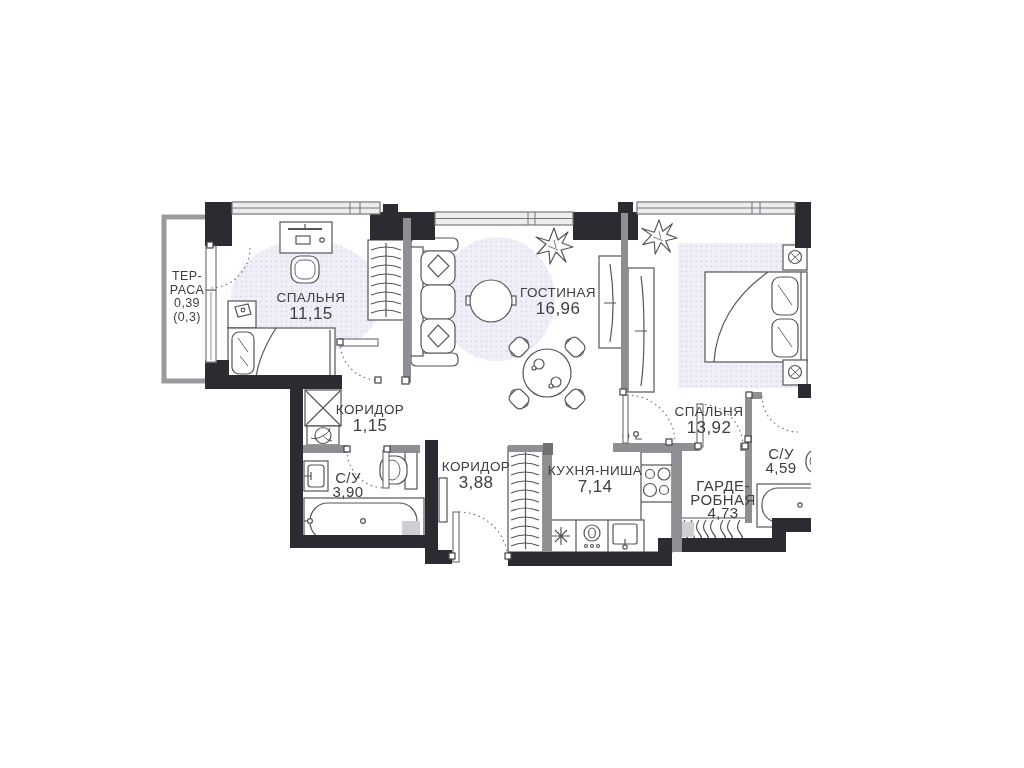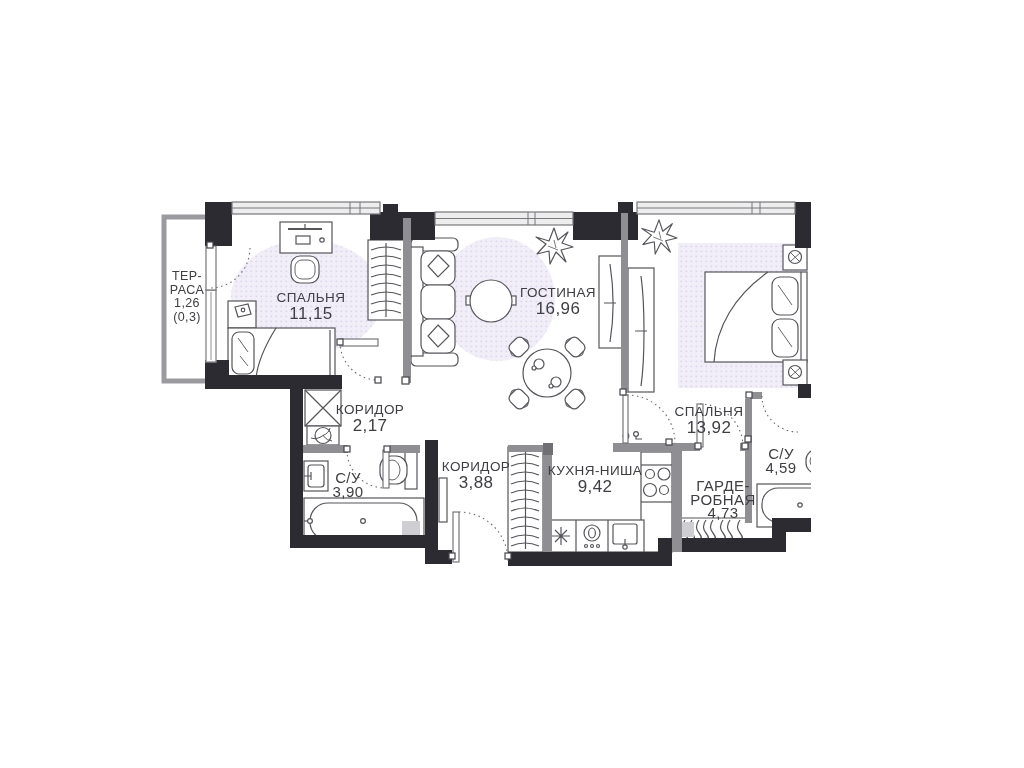--- a/index.html
+++ b/index.html
@@ -324,57 +324,57 @@
     <rect x="695" y="443" width="6" height="6"></rect>
     <rect x="742" y="443" width="6" height="6"></rect>
     <rect x="746" y="392" width="6" height="6"></rect>
     <rect x="745" y="436" width="6" height="6"></rect>
   </g>
 </svg>
 
 <div class="lbl small" style="left:187px;top:297px">
   <div>ТЕР-</div>
   <div>РАСА</div>
-  <div class="ar">1,26</div>
+  <div class="ar">0,39</div>
   <div class="ar">(0,3)</div>
 </div>
 
 <div class="lbl" style="left:311px;top:306px">
   <div>СПАЛЬНЯ</div>
   <div class="ar">11,15</div>
 </div>
 
 <div class="lbl" style="left:558px;top:301px">
   <div>ГОСТИНАЯ</div>
   <div class="ar">16,96</div>
 </div>
 
 <div class="lbl" style="left:709px;top:420px">
   <div>СПАЛЬНЯ</div>
   <div class="ar">13,92</div>
 </div>
 
 <div class="lbl" style="left:370px;top:418px">
   <div>КОРИДОР</div>
-  <div class="ar">2,17</div>
+  <div class="ar">1,15</div>
 </div>
 
 <div class="lbl mid" style="left:348px;top:484px">
   <div>С/У</div>
   <div class="ar">3,90</div>
 </div>
 
 <div class="lbl" style="left:476px;top:475px">
   <div>КОРИДОР</div>
   <div class="ar">3,88</div>
 </div>
 
 <div class="lbl" style="left:595px;top:479px">
   <div>КУХНЯ-НИША</div>
-  <div class="ar">9,42</div>
+  <div class="ar">7,14</div>
 </div>
 
 <div class="lbl mid" style="left:723px;top:499px">
   <div>ГАРДЕ-</div>
   <div>РОБНАЯ</div>
   <div class="ar">4,73</div>
 </div>
 
 <div class="lbl mid" style="left:781px;top:460px">
   <div>С/У</div>

